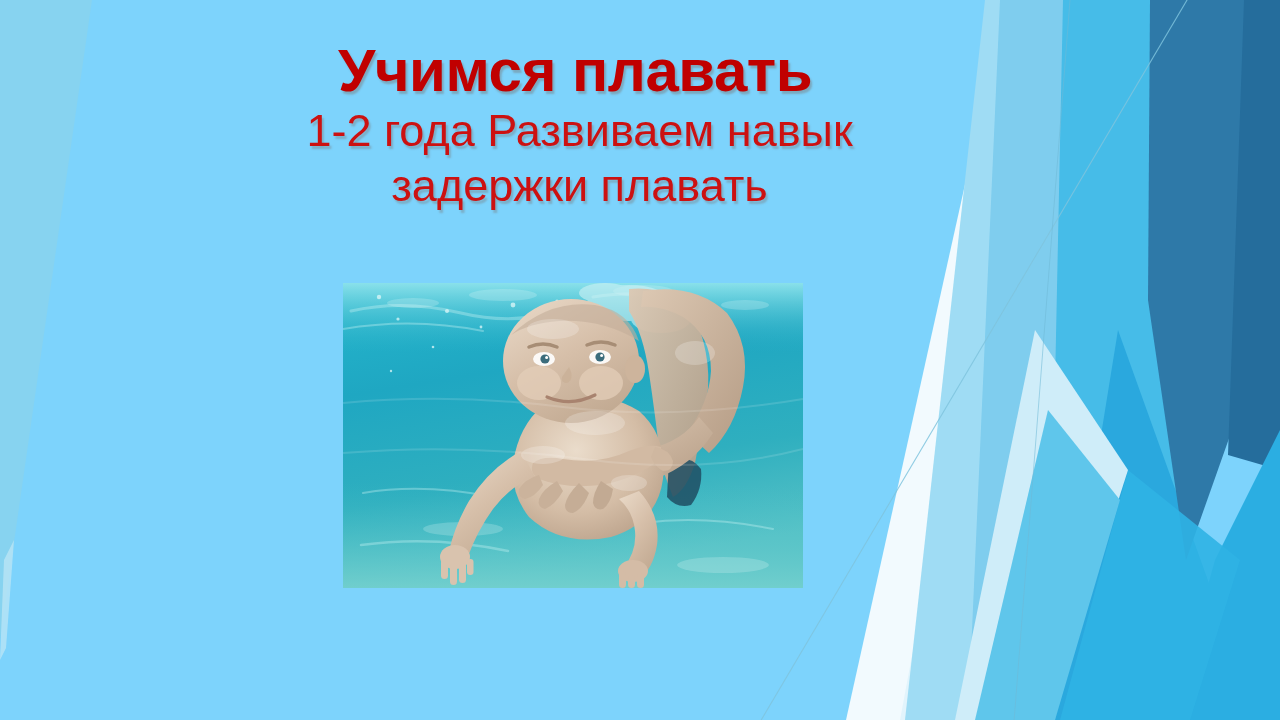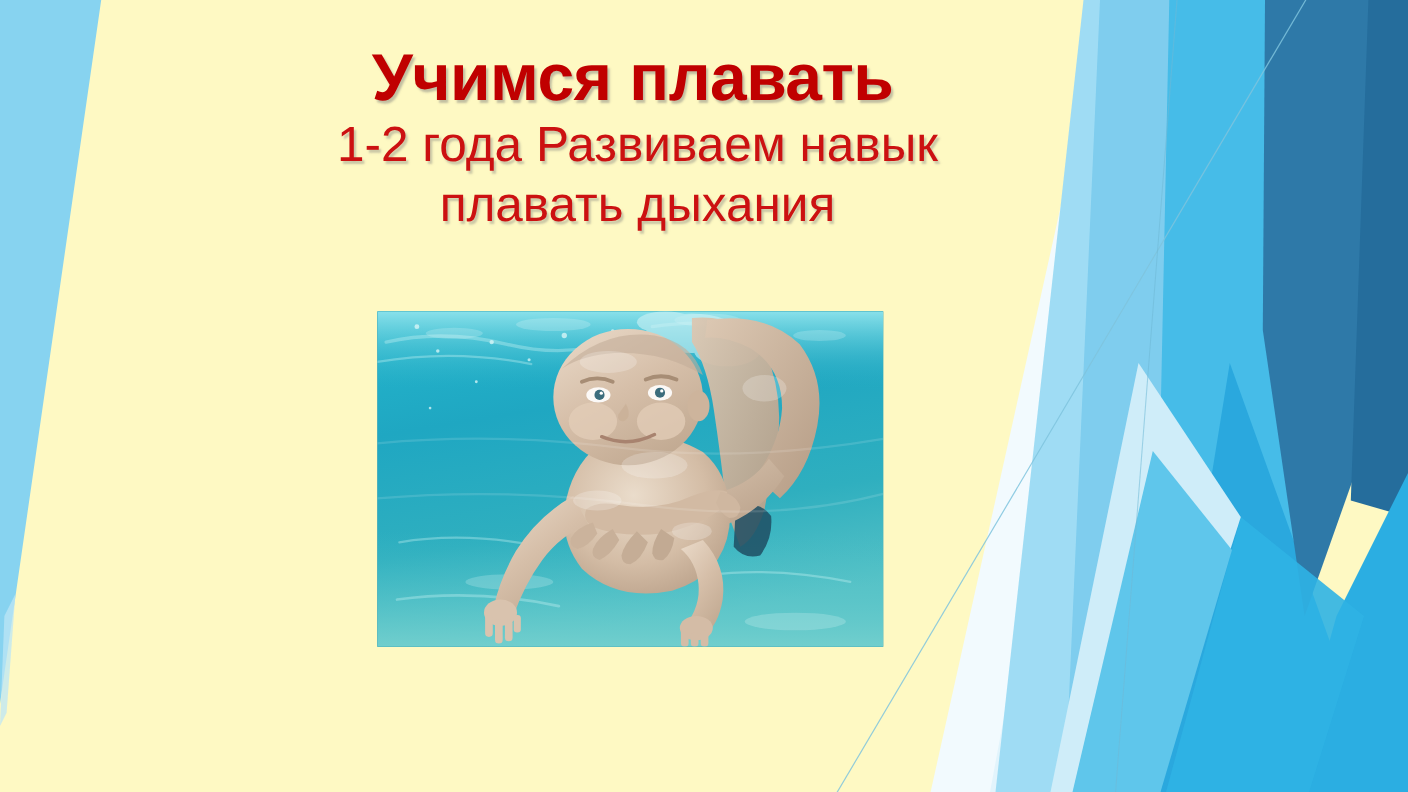--- a/index.html
+++ b/index.html
@@ -4,21 +4,21 @@
 <style>
   html, body {
     margin: 0;
     padding: 0;
     background: #000;
   }
   #slide {
     position: relative;
     width: 1280px;
     height: 720px;
-    background: #fef9c3;
+    background: #7dd3fc;
     overflow: hidden;
     font-family: "Liberation Sans", sans-serif;
   }
 
   
   #facets {
     position: absolute;
     inset: 0;
     width: 1280px;
     height: 720px;
@@ -98,21 +98,21 @@
     <polygon points="1035,330 1128,470 1048,720 955,720" fill="#CFEDF9"></polygon>
     <polygon points="975,720 1055,720 1120,500 1048,410" fill="#5FC6EB"></polygon>
 
     <line x1="760" y1="722" x2="1190" y2="-5" stroke="#7FC4DE" stroke-width="1.1" opacity="0.85"></line>
     <line x1="1014" y1="722" x2="1070" y2="0" stroke="#6FB9D6" stroke-width="1" opacity="0.55"></line>
   </svg>
 
   <div class="title-block">
     <span class="title-main">Учимся плавать</span>
     <span class="title-sub">1-2 года Развиваем навык</span>
-    <span class="title-sub">плавать дыхания</span>
+    <span class="title-sub">задержки плавать</span>
   </div>
 
   <div class="photo-frame">
     <svg width="460" height="305" viewBox="0 0 460 305" xmlns="http://www.w3.org/2000/svg">
       <defs>
         <linearGradient id="water" x1="0" y1="0" x2="0.25" y2="1">
           <stop offset="0%" stop-color="#25B7CE"></stop>
           <stop offset="35%" stop-color="#1FA7C2"></stop>
           <stop offset="70%" stop-color="#2FAFBF"></stop>
           <stop offset="100%" stop-color="#57C2C6"></stop>

